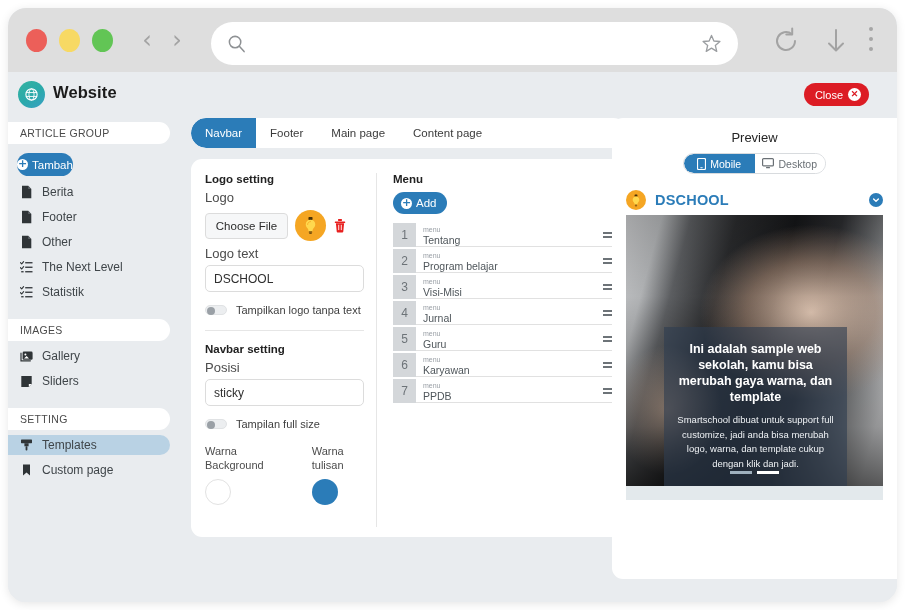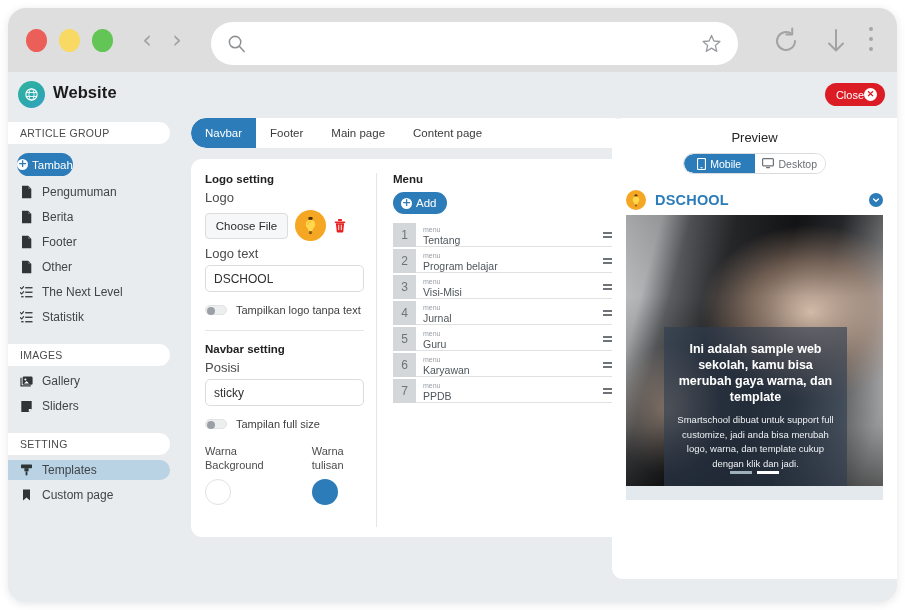--- a/index.html
+++ b/index.html
@@ -81,25 +81,25 @@
     width: 27px; height: 27px; border-radius: 50%;
     background: linear-gradient(145deg,#34b3a0,#2aa9ab 55%,#3aa0c4);
     display: flex; align-items: center; justify-content: center;
   }
   #app-title {
     position: absolute; left: 45px; top: 11px;
     font-size: 16.5px; font-weight: bold; color: #1b1b1b;
     letter-spacing: .1px;
   }
   #close-button {
-    position: absolute; right: 12px; top: 11px;
+    position: absolute; right: 28px; top: 11px;
     height: 23px; padding: 0 8px 0 11px;
     background: #dc1c24; border: none; border-radius: 12px;
     color: #fff; font-family: "Liberation Sans", sans-serif; font-size: 11px;
-    display: flex; align-items: center; cursor: pointer;
+    display: flex; align-items: center; gap: 5px; cursor: pointer;
   }
   #close-x-icon {
     width: 13px; height: 13px; border-radius: 50%; background: #fff;
     color: #dc1c24; font-size: 9px; line-height: 13px; text-align: center;
     font-weight: bold;
   }
 
   
   #app-body {
     position: relative;
@@ -424,27 +424,20 @@
       <button id="tambah-button">
         <span id="plus-circle-icon-tambah">+</span>
         <span>Tambah</span>
       </button>
 
       <div class="side-item">
         <svg class="side-icon" viewBox="0 0 13 14">
           <path d="M2 .8h6.2L11.3 4v9.2H2z" fill="#2f3437"></path>
           <path d="M8.2 .8v3.2h3.1z" fill="#5d6367"></path>
         </svg>
-        <span>Pengumuman</span>
-      </div>
-      <div class="side-item">
-        <svg class="side-icon" viewBox="0 0 13 14">
-          <path d="M2 .8h6.2L11.3 4v9.2H2z" fill="#2f3437"></path>
-          <path d="M8.2 .8v3.2h3.1z" fill="#5d6367"></path>
-        </svg>
         <span>Berita</span>
       </div>
       <div class="side-item">
         <svg class="side-icon" viewBox="0 0 13 14">
           <path d="M2 .8h6.2L11.3 4v9.2H2z" fill="#2f3437"></path>
           <path d="M8.2 .8v3.2h3.1z" fill="#5d6367"></path>
         </svg>
         <span>Footer</span>
       </div>
       <div class="side-item">

